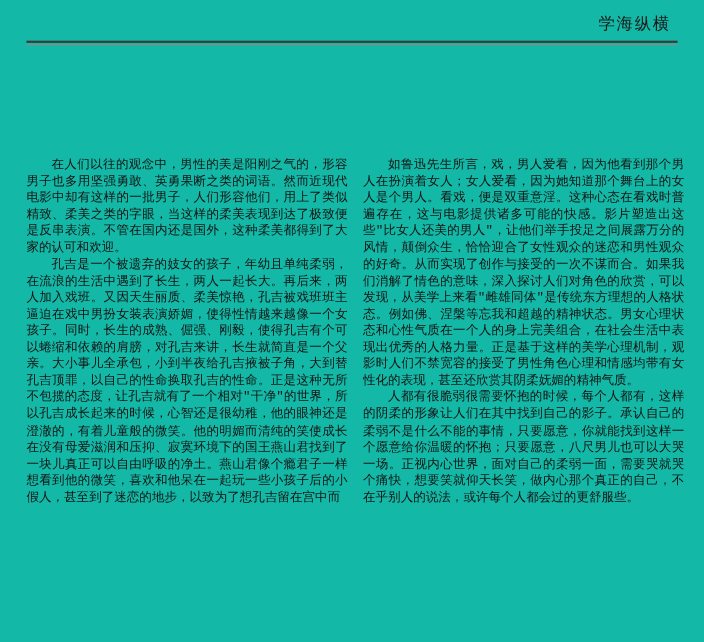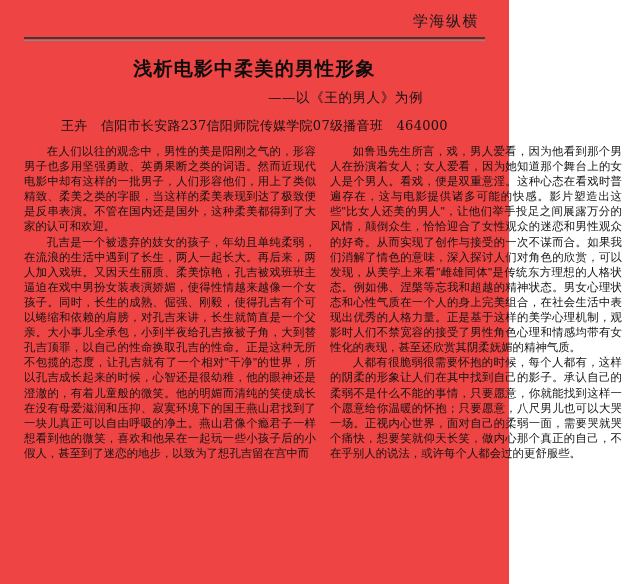--- a/index.html
+++ b/index.html
@@ -9,25 +9,25 @@
   }
   body {
     width: 640px;
     height: 584px;
     overflow: hidden;
     font-family: "DejaVu Serif", "Liberation Serif", serif;
     color: #141414;
   }
   .page {
     position: relative;
-    width: 509px;
+    width: 640px;
     height: 584px;
     box-sizing: border-box;
     padding: 0;
-    background: #ef4444;
+    background: #14b8a6;
   }
 
   
   .running-head {
     position: absolute;
     top: 14px;
     left: 24px;
     right: 24px;
     height: 34px;
   }
@@ -107,46 +107,41 @@
     overflow: hidden;
   }
   .column p {
     margin: 0;
     font-size: 11.4px;
     line-height: 15.1px;
     text-align: justify;
     text-justify: inter-character;
     letter-spacing: 0.02px;
     color: #131313;
-    font-family: Liberation Sans, sans-serif;
+    font-family: Liberation Mono, monospace;
   }
   .column p.indent {
     text-indent: 2em;
   }
   .column p.heading {
     text-indent: 0;
     font-weight: bold;
   }
 </style>
 </head>
 <body>
 
 <div class="page">
 
   <div class="running-head">
     <div class="running-head-text">学海纵横</div>
     <div class="running-head-rule"></div>
     <div class="running-head-rule2"></div>
   </div>
 
-  <div class="title-block">
-    <h1 class="doc-title">浅析电影中柔美的男性形象</h1>
-    <div class="doc-subtitle">——以《王的男人》为例</div>
-    <div class="doc-byline">王卉　信阳市长安路237信阳师院传媒学院07级播音班　464000</div>
-  </div>
 
   <div class="columns">
 
     <div class="column">
       <p class="indent">在人们以往的观念中，男性的美是阳刚之气的，形容男子也多用坚强勇敢、英勇果断之类的词语。然而近现代电影中却有这样的一批男子，人们形容他们，用上了类似精致、柔美之类的字眼，当这样的柔美表现到达了极致便是反串表演。不管在国内还是国外，这种柔美都得到了大家的认可和欢迎。</p>
       <p class="indent">孔吉是一个被遗弃的妓女的孩子，年幼且单纯柔弱，在流浪的生活中遇到了长生，两人一起长大。再后来，两人加入戏班。又因天生丽质、柔美惊艳，孔吉被戏班班主逼迫在戏中男扮女装表演娇媚，使得性情越来越像一个女孩子。同时，长生的成熟、倔强、刚毅，使得孔吉有个可以蜷缩和依赖的肩膀，对孔吉来讲，长生就简直是一个父亲。大小事儿全承包，小到半夜给孔吉掖被子角，大到替孔吉顶罪，以自己的性命换取孔吉的性命。正是这种无所不包揽的态度，让孔吉就有了一个相对"干净"的世界，所以孔吉成长起来的时候，心智还是很幼稚，他的眼神还是澄澈的，有着儿童般的微笑。他的明媚而清纯的笑使成长在没有母爱滋润和压抑、寂寞环境下的国王燕山君找到了一块儿真正可以自由呼吸的净土。燕山君像个瘾君子一样想看到他的微笑，喜欢和他呆在一起玩一些小孩子后的小假人，甚至到了迷恋的地步，以致为了想孔吉留在宫中而</p>
     </div>
 
     <div class="column">
       <p class="indent">如鲁迅先生所言，戏，男人爱看，因为他看到那个男人在扮演着女人；女人爱看，因为她知道那个舞台上的女人是个男人。看戏，便是双重意淫。这种心态在看戏时普遍存在，这与电影提供诸多可能的快感。影片塑造出这些"比女人还美的男人"，让他们举手投足之间展露万分的风情，颠倒众生，恰恰迎合了女性观众的迷恋和男性观众的好奇。从而实现了创作与接受的一次不谋而合。如果我们消解了情色的意味，深入探讨人们对角色的欣赏，可以发现，从美学上来看"雌雄同体"是传统东方理想的人格状态。例如佛、涅槃等忘我和超越的精神状态。男女心理状态和心性气质在一个人的身上完美组合，在社会生活中表现出优秀的人格力量。正是基于这样的美学心理机制，观影时人们不禁宽容的接受了男性角色心理和情感均带有女性化的表现，甚至还欣赏其阴柔妩媚的精神气质。</p>

